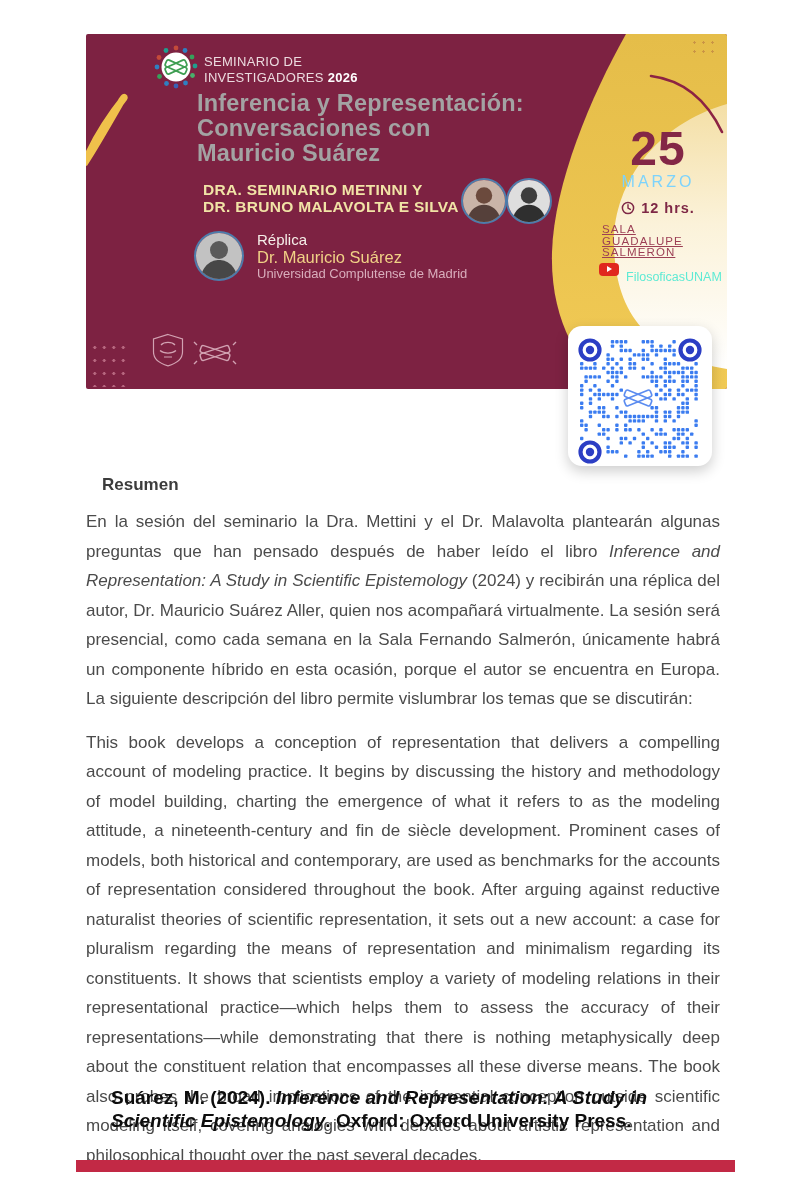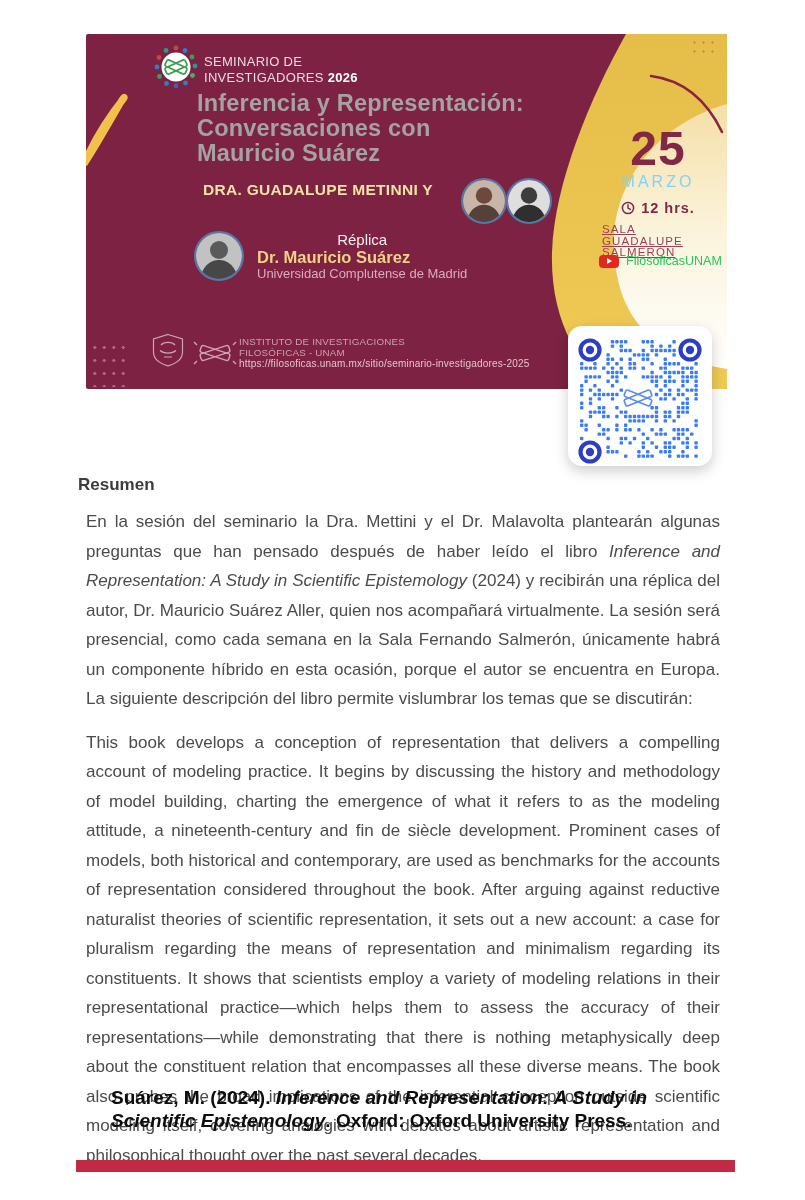--- a/index.html
+++ b/index.html
@@ -19,22 +19,22 @@
   .flyer-title{left:111px;top:57px;font-size:23.5px;line-height:25px;font-weight:bold;color:#a3a3a3;letter-spacing:.2px;}
   .speakers{left:117px;top:147px;font-size:15.5px;line-height:17px;font-weight:bold;color:#f1e3a6;letter-spacing:.3px;}
 
   .photo{border-radius:50%;overflow:hidden;border:2px solid #4d7cab;box-sizing:border-box;}
   .photo svg{display:block;}
   .photo-a{left:375px;top:144px;width:46px;height:46px;}
   .photo-b{left:420px;top:144px;width:46px;height:46px;}
   .photo-replica{left:108px;top:197px;width:50px;height:50px;}
 
   .person-block{left:171px;}
-  .pb-label{font-size:15px;line-height:17px;color:#f6efe9;text-align:center;}
-  .pb-name{font-size:16.5px;line-height:18px;font-weight:bold;color:#f1d186;}
+  .pb-label{font-size:15px;line-height:17px;color:#f6efe9;}
+  .pb-name{font-size:16.5px;line-height:18px;font-weight:normal;color:#f1d186;}
   .pb-affil{font-size:13px;line-height:15px;color:#d9aebc;}
   .block-replica{top:197px;}
   .block-modera{top:256px;}
 
   .inst-logos-unam{left:66px;top:299px;width:32px;height:34px;}
   .inst-logos-iifs{left:106px;top:305px;width:46px;height:28px;}
   .inst-text{left:153px;top:302px;font-size:9.8px;line-height:11px;color:#cf9fae;letter-spacing:.2px;}
   .inst-url{font-size:10px;color:#e4c3cb;}
 
   .dots-bl{left:4px;top:307px;width:38px;height:46px;
@@ -47,29 +47,29 @@
   
   .date-box{left:512px;top:92px;width:120px;text-align:center;color:#832746;}
   .date-day{font-size:48px;line-height:46px;font-weight:bold;letter-spacing:1px;}
   .date-month{font-size:16px;letter-spacing:3px;margin-top:1px;color:#7dd3fc;}
   .time-row{left:512px;top:166px;width:120px;display:flex;justify-content:center;align-items:center;gap:6px;}
   .time-text{font-size:14.5px;font-weight:bold;color:#7e2846;letter-spacing:1px;}
   .venue{left:516px;top:190px;font-size:11.5px;line-height:11.5px;letter-spacing:1.1px;color:#9c3f55;text-decoration:underline;}
   .yt-row{left:513px;top:220px;display:flex;align-items:center;gap:7px;}
   .yt-icon{width:20px;height:13px;background:#e0281e;border-radius:4px;display:flex;align-items:center;justify-content:center;}
   .yt-icon i{display:block;width:0;height:0;border-left:5px solid #fff;border-top:3.5px solid transparent;border-bottom:3.5px solid transparent;}
-  .yt-label{font-size:12.5px;color:#22c55e;}
+  .yt-label{font-size:12.5px;color:#5eead4;margin-top:16px;}
 
   
   .qr-card{position:absolute;left:568px;top:326px;width:144px;height:140px;background:#fff;
            border-radius:14px;box-shadow:0 5px 14px rgba(0,0,0,.20);}
 
   
   .bodytext{position:absolute;left:78px;top:470px;width:650px;color:#4b4b4b;}
-  .res-head{font-size:17px;font-weight:bold;color:#3c3c3c;line-height:29px;}
+  .res-head{font-size:17px;font-weight:bold;color:#3c3c3c;line-height:29px;margin-left:24px;}
   .para{font-size:17px;line-height:29.5px;text-align:justify;margin:8px;}
   .para + .para{margin-top:14px;}
   .para i{font-style:italic;}
 
   .citation{position:absolute;left:111px;top:1086px;width:590px;color:#0d0d0d;
             font-size:19px;line-height:23px;font-weight:bold;}
   .citation i{font-style:italic;}
 
   .red-bar{position:absolute;left:76px;top:1160px;width:659px;height:12px;background:#c22945;}
 </style>
@@ -130,21 +130,22 @@
       <div><span>INVESTIGADORES </span><b>2026</b></div>
     </div>
 
     <div class="abs flyer-title">
       <div>Inferencia y Representación:</div>
       <div>Conversaciones con</div>
       <div>Mauricio Suárez</div>
     </div>
 
     <div class="abs speakers">
-      <div>DRA. GUADALUPE METINNI Y</div>
+      <div>DRA. SEMINARIO METINNI Y</div>
+      <div>DR. BRUNO MALAVOLTA E SILVA</div>
     </div>
 
     <div class="abs photo photo-a">
       <svg width="42" height="42" viewBox="0 0 46 46">
         <rect width="46" height="46" fill="#c9b4a8"></rect>
         <circle cx="23" cy="17" r="9" fill="#6b4a3d"></circle>
         <path d="M4,46 C7,31 16,27 23,27 C30,27 39,31 42,46 Z" fill="#55403a"></path>
       </svg>
     </div>
     <div class="abs photo photo-b">
@@ -174,25 +175,20 @@
         <path d="M16,1.5 L30.5,6 V19 C30.5,26.5 24,30.5 16,32.8 C8,30.5 1.5,26.5 1.5,19 V6 Z"></path>
         <path d="M9,12 C12,8.5 20,8.5 23,12 M8,17.5 C12,21 20,21 24,17.5 M12,24 h8"></path>
       </svg>
     </div>
     <div class="abs inst-logos-iifs">
       <svg width="46" height="28" viewBox="0 0 46 28" fill="none" stroke="#d2a2b2" stroke-width="1.4" stroke-linejoin="round">
         <rect x="8" y="10.5" width="30" height="7" rx="2" transform="rotate(-18 23 14)"></rect>
         <rect x="8" y="10.5" width="30" height="7" rx="2" transform="rotate(18 23 14)"></rect>
         <path d="M2,3 l3,3 M44,3 l-3,3 M2,25 l3,-3 M44,25 l-3,-3"></path>
       </svg>
-    </div>
-    <div class="abs inst-text">
-      <div>INSTITUTO DE INVESTIGACIONES</div>
-      <div>FILOSÓFICAS - UNAM</div>
-      <div class="inst-url">https://filosoficas.unam.mx/sitio/seminario-investigadores-2025</div>
     </div>
 
     <div class="abs date-box">
       <div class="date-day">25</div>
       <div class="date-month">MARZO</div>
     </div>
     <div class="abs time-row">
       <svg width="14" height="14" viewBox="0 0 14 14">
         <circle cx="7" cy="7" r="5.6" fill="none" stroke="#7e2846" stroke-width="1.5"></circle>
         <path d="M7,3.8 V7 L9.3,8.4" fill="none" stroke="#7e2846" stroke-width="1.4" stroke-linecap="round"></path>

